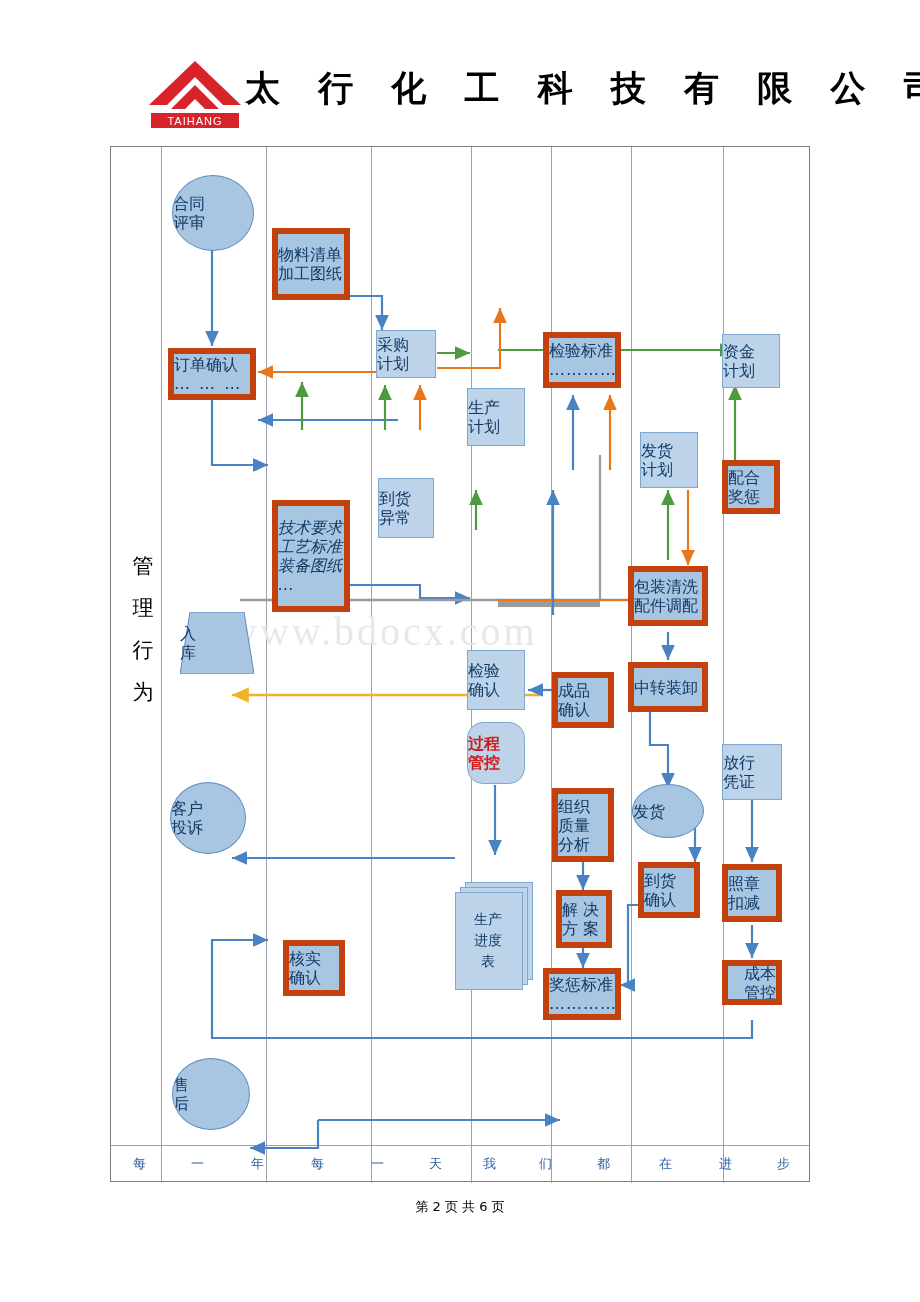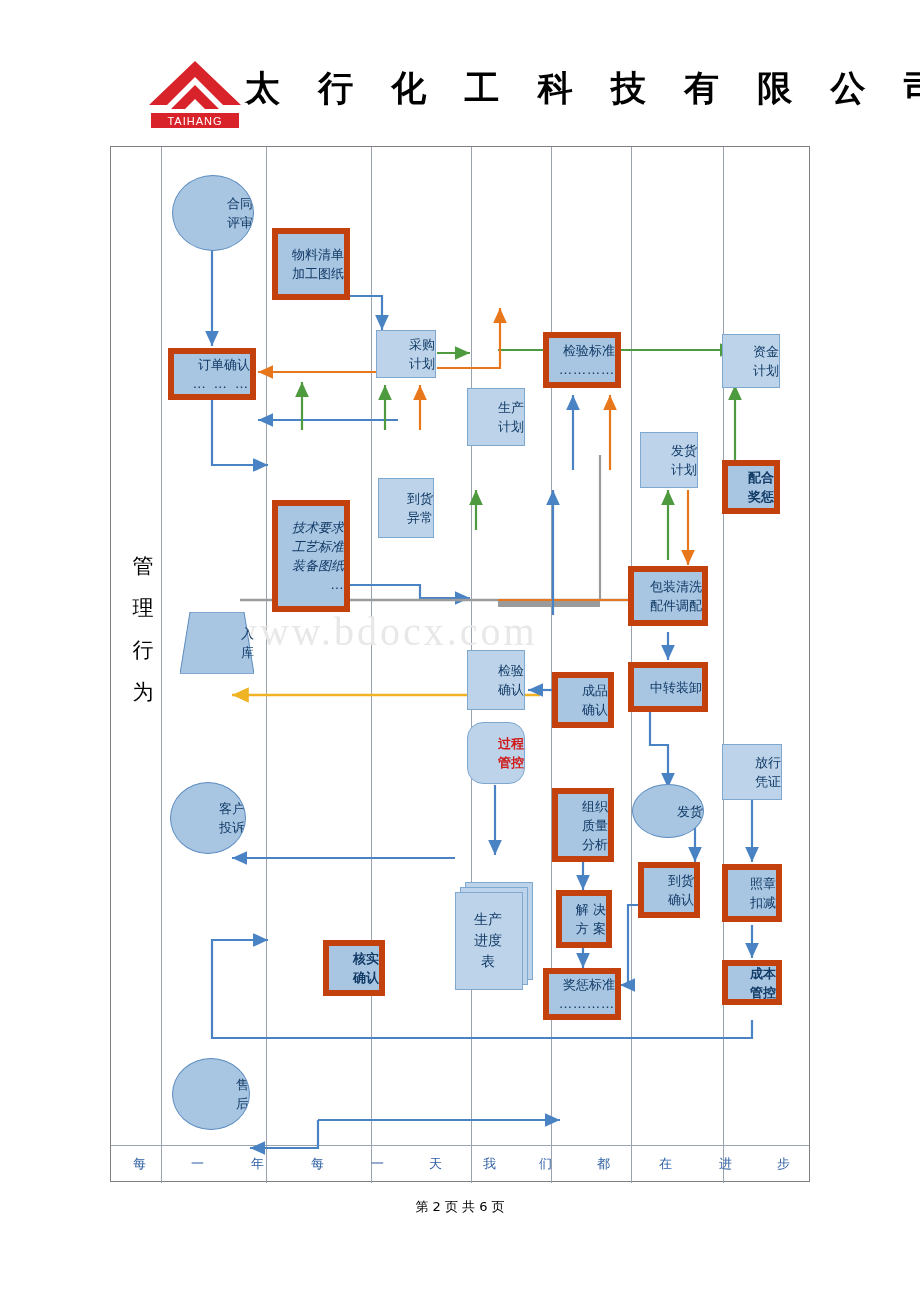--- a/index.html
+++ b/index.html
@@ -18,26 +18,26 @@
   .footer-row{position:absolute;left:0;bottom:0;width:100%;height:36px;border-top:1px solid #9aa3ad;box-sizing:border-box;}
   .footer-char{position:absolute;bottom:8px;color:#2e5fa3;font-size:13px;}
 
   .sidelabel{position:absolute;left:120px;top:545px;width:46px;color:#000;font-size:21px;line-height:42px;text-align:center;font-family:"DejaVu Sans","Liberation Serif",serif;}
 
   .watermark{position:absolute;left:228px;top:608px;font-size:40px;color:#e8e8e8;letter-spacing:3px;font-family:"Liberation Serif",serif;z-index:0;}
 
   .pagenum{position:absolute;left:0;top:1198px;width:920px;text-align:center;font-size:13px;color:#000;font-family:"DejaVu Sans","Liberation Serif",serif;}
 
   
-  .node{position:absolute;box-sizing:border-box;display:flex;flex-direction:column;align-items:flex-end;justify-content:center;text-align:center;color:#123b66;font-size:13px;line-height:19px;z-index:5;overflow:hidden;}
+  .node{position:absolute;box-sizing:border-box;display:flex;flex-direction:column;align-items:flex-start;justify-content:center;text-align:center;color:#123b66;font-size:16px;line-height:19px;z-index:5;overflow:hidden;}
   .rect{background:#a8c5e2;border:6px solid #c2410c;}
   .rect2{background:#bcd3ea;border:1px solid #7fa8d0;}
   .ellipse{background:#a8c5e2;border:1px solid #5b8cc0;border-radius:50%;}
   .red{color:#d01b1b;font-weight:bold;}
-  .bold{font-weight:bold;}
+  .bold{font-weight:normal;}
   .stack{position:absolute;z-index:4;}
   .stack .sh{position:absolute;background:#bcd3ea;border:1px solid #7fa8d0;}
 
   svg.arrows{position:absolute;left:0;top:0;width:920px;height:1302px;z-index:3;pointer-events:none;}
 </style>
 </head>
 <body>
 
 <div class="page">
 
@@ -323,21 +323,21 @@
   <div class="node rect" style="left:543px;top:968px;width:78px;height:52px;">
     <span>奖惩标准</span>
       <span style="letter-spacing:1px;">…………</span>
   </div>
 
   <div class="node rect bold" style="left:722px;top:960px;width:60px;height:45px;padding-left:16px;">
     <span>成本</span>
       <span>管控</span>
   </div>
 
-  <div class="node rect bold" style="left:283px;top:940px;width:62px;height:56px;margin-left:40px;">
+  <div class="node rect bold" style="left:283px;top:940px;width:62px;height:56px;">
     <span>核实</span>
       <span>确认</span>
   </div>
 
   <div class="node ellipse" style="left:172px;top:1058px;width:78px;height:72px;">
     <span>售</span>
       <span>后</span>
   </div>
 
 </div>

